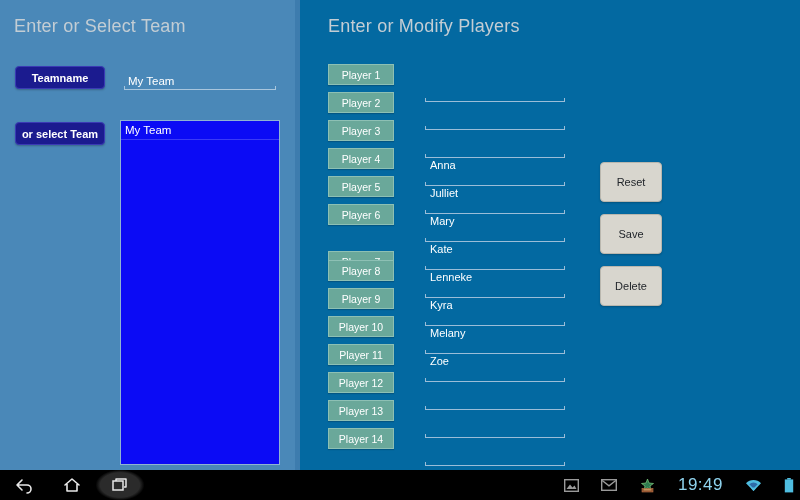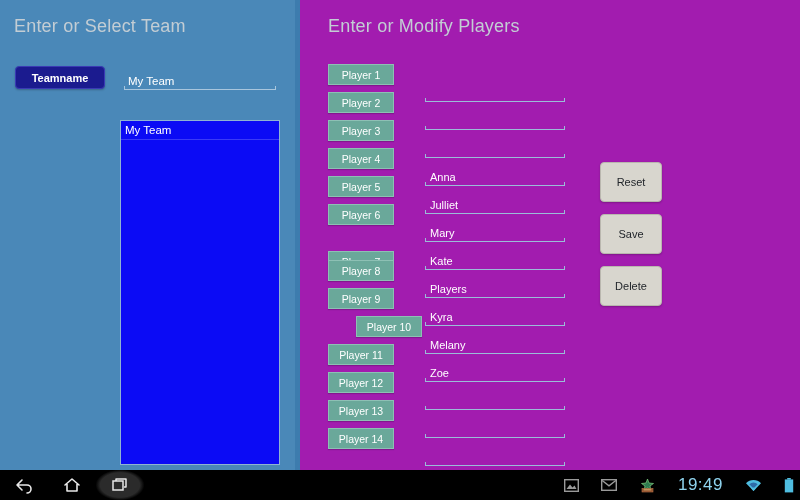--- a/index.html
+++ b/index.html
@@ -14,21 +14,21 @@
   .panel-left {
     position:absolute; left:0; top:0; width:295px; height:470px;
     background:#4a88b8;
   }
   .panel-divider {
     position:absolute; left:295px; top:0; width:5px; height:470px;
     background:#3d7cae;
   }
   .panel-right {
     position:absolute; left:300px; top:0; width:500px; height:470px;
-    background:#a21caf;
+    background:#0369a1;
   }
 
   .panel-title {
     font-size:18px; color:#c3cdd4; font-weight:400;
     letter-spacing:0.2px; white-space:nowrap;
   }
   .title-left { position:absolute; left:14px; top:16px; }
   .title-right { position:absolute; left:28px; top:16px; }
 
   
@@ -86,21 +86,21 @@
     background:#6aa89a;
     border:1px solid #8dc0b4;
     color:#ffffff; font-size:10.5px;
     display:flex; align-items:center; justify-content:center;
     box-shadow:0 1px 1px rgba(0,0,0,0.18);
   }
   .player-field {
     position:absolute; left:125px; width:140px; height:25px;
     border-bottom:1px solid #9bbdd8;
     color:#ffffff; font-size:11px;
-    padding-left:5px; padding-bottom:2px;
+    padding-left:5px; padding-bottom:14px;
     display:flex; align-items:flex-end;
   }
   .player-field::before,
   .player-field::after {
     content:""; position:absolute; bottom:-1px; width:1px; height:4px;
     background:#9bbdd8;
   }
   .player-field::before { left:0; }
   .player-field::after { right:0; }
 
@@ -142,20 +142,21 @@
 
 <div id="app">
 
   <div class="panel-left">
     <div class="panel-title title-left">Enter or Select Team</div>
 
     <div class="navy-btn" id="teamname-btn">Teamname</div>
 
     <div class="underline-field" id="teamname-field" placeholder="">My Team</div>
 
+    <div class="navy-btn" id="select-team-btn">or select Team</div>
 
     <div id="team-list">
         <div class="team-item">My Team</div>
       </div>
   </div>
 
   <div class="panel-divider"></div>
 
   <div class="panel-right">
     <div class="panel-title title-right">Enter or Modify Players</div>
@@ -169,24 +170,24 @@
         <div class="player-field" style="top: 133px;"></div>
         <div class="player-btn" style="top: 148px;">Player 4</div>
         <div class="player-field" style="top: 161px;">Anna</div>
         <div class="player-btn" style="top: 176px;">Player 5</div>
         <div class="player-field" style="top: 189px;">Julliet</div>
         <div class="player-btn" style="top: 204px;">Player 6</div>
         <div class="player-field" style="top: 217px;">Mary</div>
         <div class="player-btn" style="top: 232px; margin-top: 19px;">Player 7</div>
         <div class="player-field" style="top: 245px;">Kate</div>
         <div class="player-btn" style="top: 260px;">Player 8</div>
-        <div class="player-field" style="top: 273px;">Players</div>
+        <div class="player-field" style="top: 273px;">Lenneke</div>
         <div class="player-btn" style="top: 288px;">Player 9</div>
         <div class="player-field" style="top: 301px;">Kyra</div>
-        <div class="player-btn" style="top: 316px; margin-left: 28px;">Player 10</div>
+        <div class="player-btn" style="top: 316px;">Player 10</div>
         <div class="player-field" style="top: 329px;">Melany</div>
         <div class="player-btn" style="top: 344px;">Player 11</div>
         <div class="player-field" style="top: 357px;">Zoe</div>
         <div class="player-btn" style="top: 372px;">Player 12</div>
         <div class="player-field" style="top: 385px;"></div>
         <div class="player-btn" style="top: 400px;">Player 13</div>
         <div class="player-field" style="top: 413px;"></div>
         <div class="player-btn" style="top: 428px;">Player 14</div>
         <div class="player-field" style="top: 441px;"></div>
       </div>

